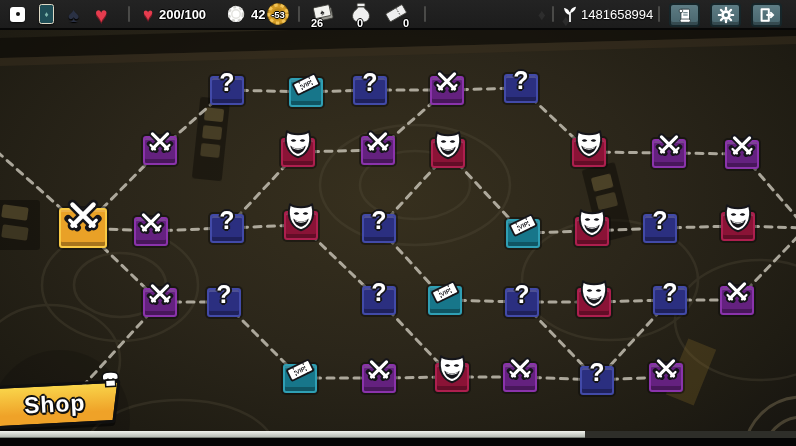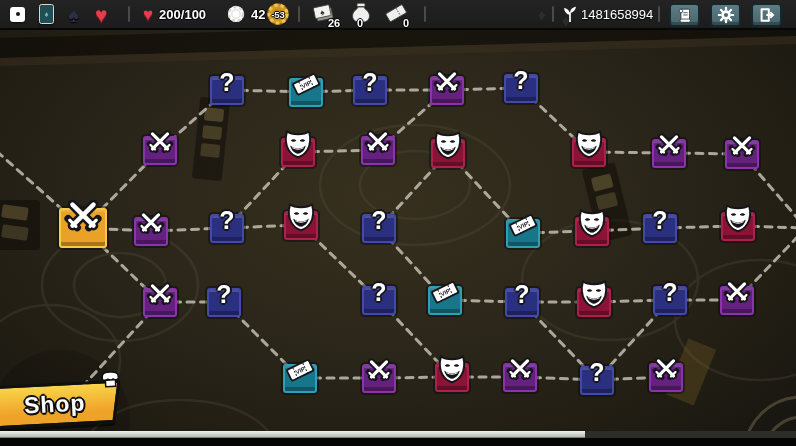--- a/index.html
+++ b/index.html
@@ -643,21 +643,21 @@
 
     <div class="tb" style="left:310px;">
       <div class="iconwrap" style="width:27px;height:24px;">
         <svg width="27" height="22" viewBox="0 0 27 22">
           <g transform="rotate(-12 13 11)">
             <rect x="6" y="7" width="16" height="11" rx="1.2" fill="#9a9a94" stroke="#3c3c38" stroke-width="0.8"></rect>
             <rect x="4.5" y="4" width="16" height="11" rx="1.2" fill="#f2f2ee" stroke="#3c3c38" stroke-width="0.8"></rect>
             <text x="12.5" y="13" text-anchor="middle" font-size="8" fill="#2b2b2b">♠</text>
           </g>
         </svg>
-        <span class="tb-num-sm" style="left:18px;bottom:-3px;">26</span>
+        <span class="tb-num-sm" style="left:1px;bottom:-3px;">26</span>
       </div>
     </div>
 
     <div class="tb" style="left:350px;">
       <div class="iconwrap" style="width:22px;height:24px;">
         <svg width="22" height="23" viewBox="0 0 22 23">
           <rect x="7" y="1.2" width="8" height="3.4" rx="1" fill="#efefef" stroke="#3e3e3a" stroke-width="0.9"></rect>
           <path d="M8.2,5 h5.6 l1.8,2.4 c3.2,1.8 4.4,5.2 3.7,8.2 c-0.8,3.4 -4.4,4.9 -8.3,4.9 c-3.9,0 -7.5,-1.5 -8.3,-4.9 c-0.7,-3 0.5,-6.4 3.7,-8.2 Z" fill="#efefef" stroke="#3e3e3a" stroke-width="0.9"></path>
         </svg>
         <span class="tb-num-sm" style="left:7px;bottom:-3px;">0</span>

